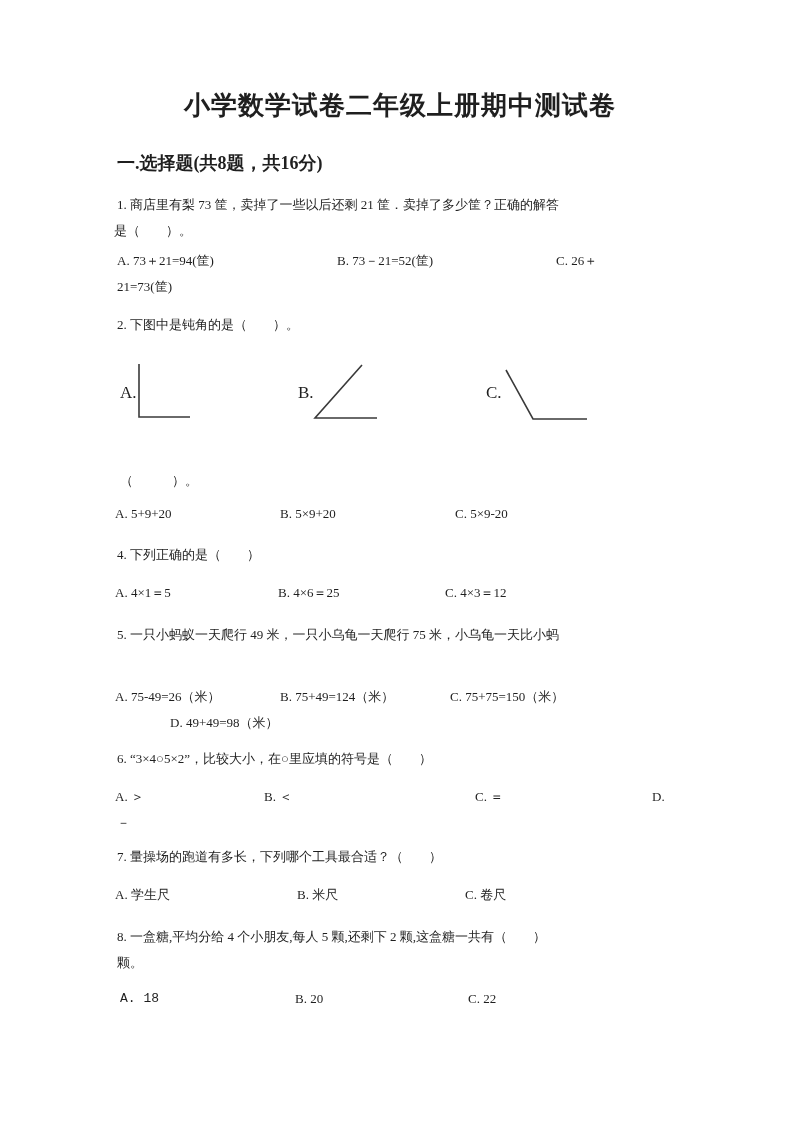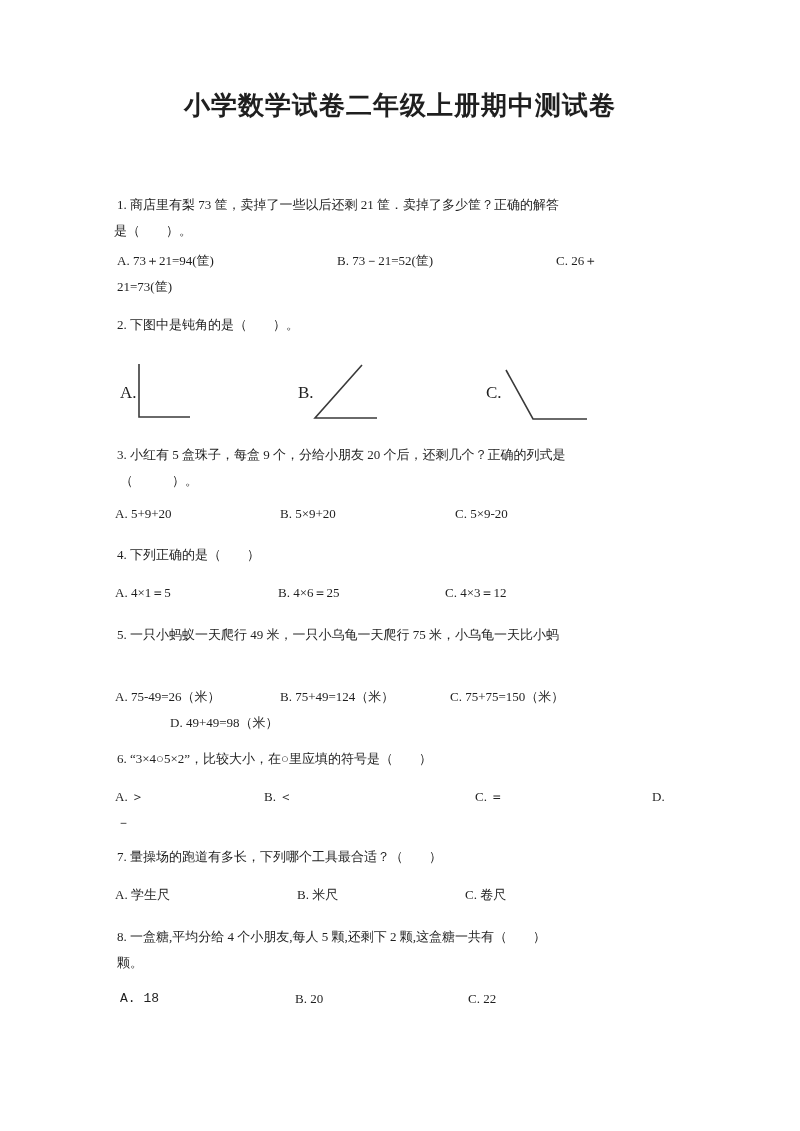--- a/index.html
+++ b/index.html
@@ -31,20 +31,21 @@
   .figwrap svg{position:absolute;left:0;top:0;}
   .figlabel{position:absolute;font-size:17px;}
 </style>
 </head>
 <body>
 
 <div class="page">
 
   <div class="ln title">小学数学试卷二年级上册期中测试卷</div>
 
+  <div class="ln section" style="left:117px;top:152px;">一.选择题(共8题，共16分)</div>
 
   <div class="ln" style="left:117px;top:194px;">1. 商店里有梨 73 筐，卖掉了一些以后还剩 21 筐．卖掉了多少筐？正确的解答</div>
   <div class="ln" style="left:114px;top:220px;">是（　　）。</div>
   <div class="ln" style="left:117px;top:250px;">A. 73＋21=94(筐)</div>
   <div class="ln" style="left:337px;top:250px;">B. 73－21=52(筐)</div>
   <div class="ln" style="left:556px;top:250px;">C. 26＋</div>
   <div class="ln" style="left:117px;top:276px;">21=73(筐)</div>
 
   <div class="ln" style="left:117px;top:314px;">2. 下图中是钝角的是（　　）。</div>
 
@@ -58,21 +59,20 @@
       </g>
       <g stroke="#3a3a3a" stroke-width="1.6" fill="none">
         <polyline points="262,10 215,63 277,63"></polyline>
       </g>
       <g stroke="#3a3a3a" stroke-width="1.6" fill="none">
         <polyline points="406,15 433,64 487,64"></polyline>
       </g>
     </svg>
   </div>
 
-  <div class="ln" style="left:117px;top:444px;">3. 小红有 5 盒珠子，每盒 9 个，分给小朋友 20 个后，还剩几个？正确的列式是</div>
   <div class="ln" style="left:120px;top:470px;">（　　　）。</div>
   <div class="ln" style="left:115px;top:503px;">A. 5+9+20</div>
   <div class="ln" style="left:280px;top:503px;">B. 5×9+20</div>
   <div class="ln" style="left:455px;top:503px;">C. 5×9-20</div>
 
   <div class="ln" style="left:117px;top:544px;">4. 下列正确的是（　　）</div>
   <div class="ln" style="left:115px;top:582px;">A. 4×1＝5</div>
   <div class="ln" style="left:278px;top:582px;">B. 4×6＝25</div>
   <div class="ln" style="left:445px;top:582px;">C. 4×3＝12</div>
 

